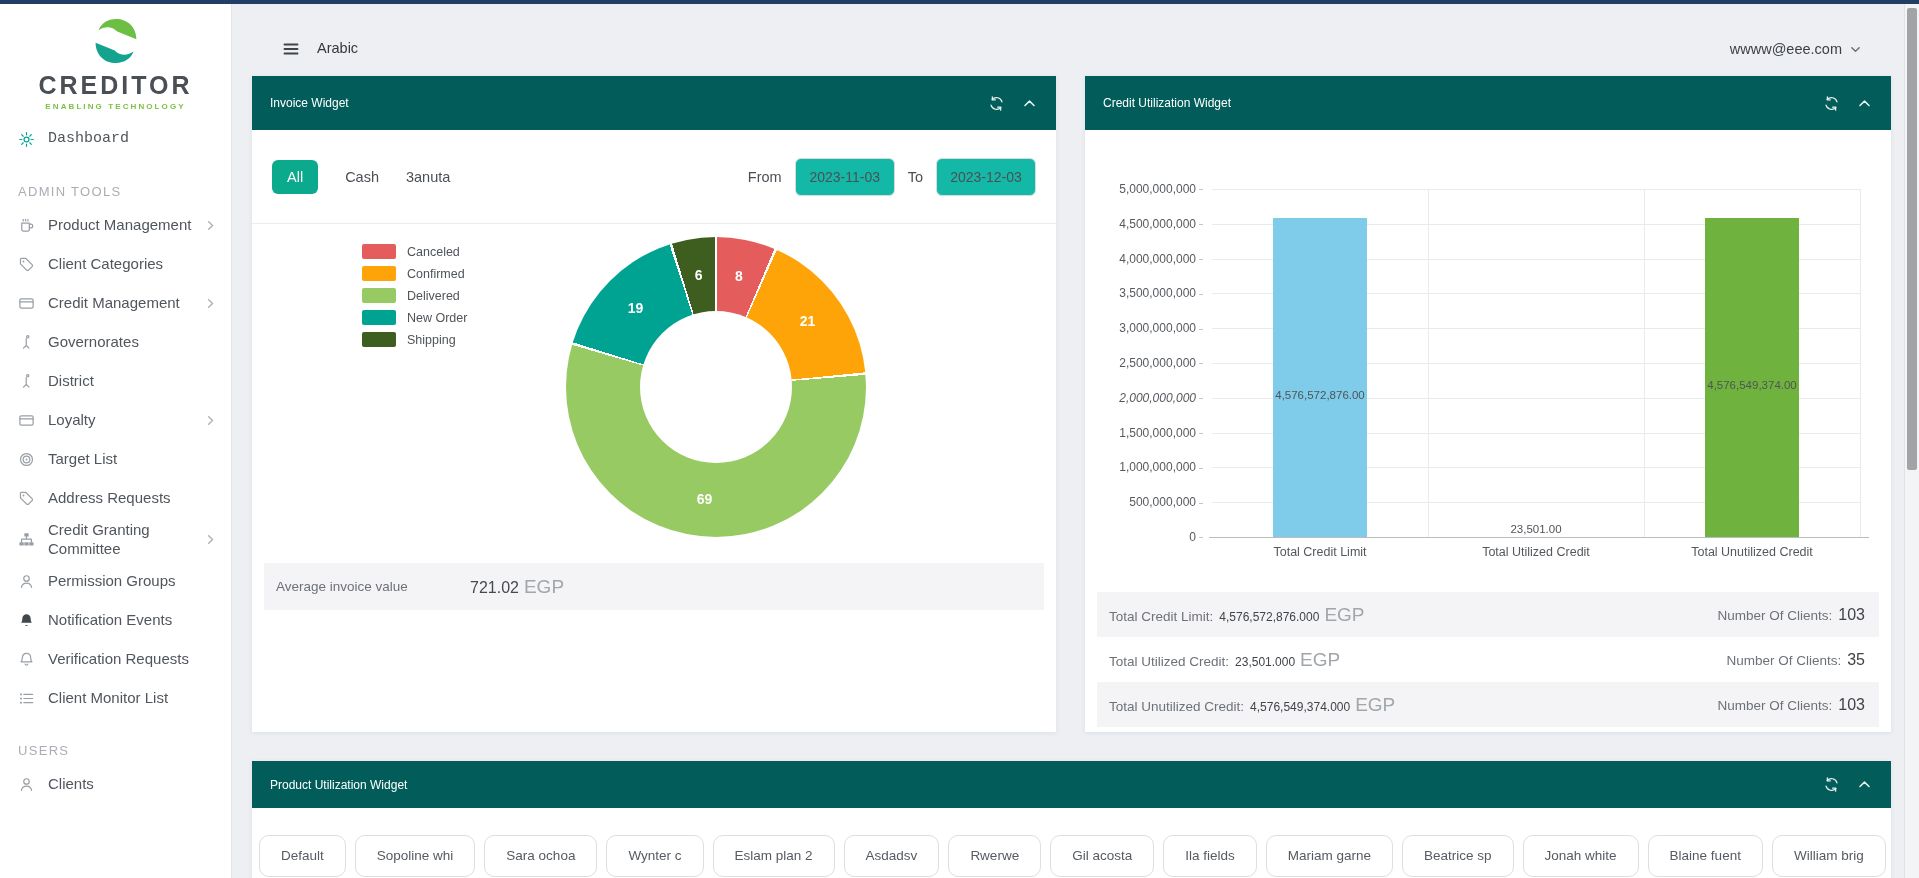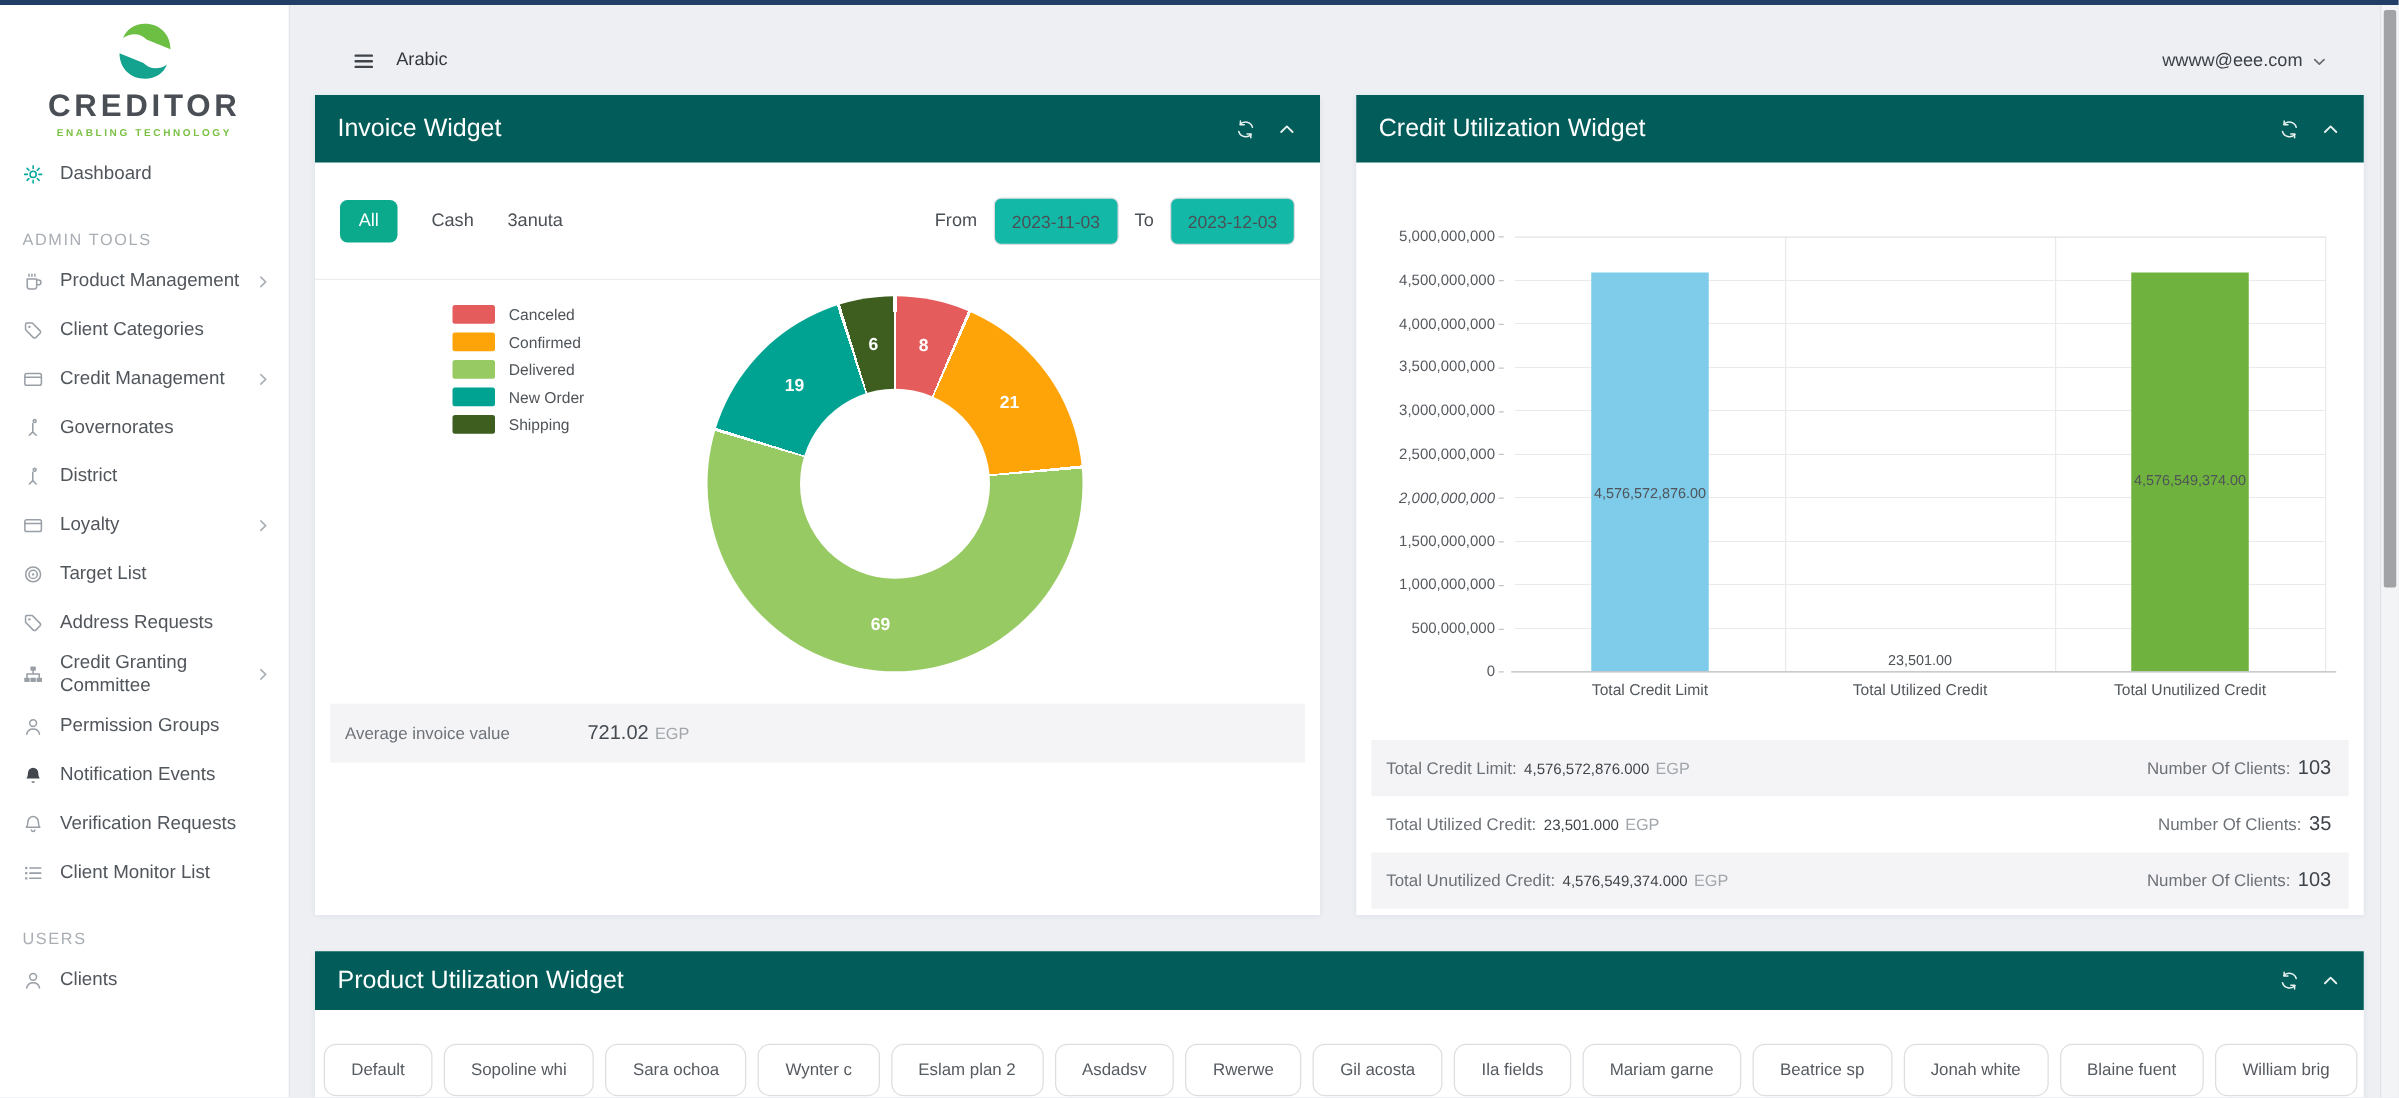--- a/index.html
+++ b/index.html
@@ -18,41 +18,41 @@
   .logo svg{display:block;margin:0 auto;}
   .brand-name{font-size:25px;font-weight:bold;letter-spacing:3px;color:#4a4f55;margin-top:3px;}
   .brand-tag{font-size:8px;font-weight:bold;letter-spacing:2.1px;color:#7bc143;margin-top:2px;}
   .side-item{display:flex;align-items:center;min-height:39px;padding:0 14px 0 18px;
     color:#51565c;font-size:15px;cursor:pointer;}
   .side-item .ic{width:17px;height:17px;margin-right:13px;color:#999fa6;flex:none;display:inline-flex;}
   .side-item .ic svg{width:17px;height:17px;}
   .side-item .label{flex:1;line-height:1.25;padding:3px 0;}
   .side-item .chev{width:13px;height:13px;color:#abb1b7;flex:none;display:inline-flex;}
   .side-item .chev svg{width:13px;height:13px;}
-  .dash{margin-top:9px;}
+  .dash{margin-top:9px;font-family:Liberation Mono, monospace;}
   .dash .ic{color:#00a79a;}
   .ic.dark{color:#42474d;}
   .section-title{margin:25px 0 7px 18px;font-size:13px;letter-spacing:1.3px;color:#a9aeb4;}
 
   
   .nav-left{position:absolute;left:282px;top:40px;display:flex;align-items:center;gap:17px;
     font-size:14.5px;color:#34383d;z-index:2;}
   .burger{width:18px;height:16px;display:inline-flex;color:#3f444a;cursor:pointer;}
   .user-menu{position:absolute;right:57px;top:41px;display:flex;align-items:center;gap:7px;
     font-size:14.5px;color:#3c4147;cursor:pointer;z-index:2;}
   .user-menu .chevdn{width:13px;height:13px;color:#6a6f75;display:inline-flex;}
 
   
   .card{position:absolute;background:#fff;box-shadow:0 1px 5px rgba(31,45,61,.08);}
   #invoice-card{left:252px;top:76px;width:804px;height:656px;}
   #credit-card{left:1085px;top:76px;width:806px;height:656px;}
   #product-card{left:252px;top:761px;width:1639px;height:117px;}
   .card-header{height:54px;background:#025d5a;color:#fff;display:flex;align-items:center;padding:0 18px;}
   #product-card .card-header{height:47px;}
-  .card-header .title{font-size:20px;flex:1;font-weight:normal;}
+  .card-header .title{font-size:12px;flex:1;font-weight:normal;}
   .hdr-ic{width:17px;height:17px;margin-left:16px;color:#e8f1f0;display:inline-flex;cursor:pointer;}
   .hdr-ic svg{width:17px;height:17px;}
 
   
   .filter-row{display:flex;align-items:center;height:93px;padding:0 20px;border-bottom:1px solid #ededef;}
   #invoice-tabs{display:flex;align-items:center;gap:27px;}
   .inv-tab{font-size:14.5px;color:#4b5056;cursor:pointer;}
   .inv-tab.active{background:#0caa8c;color:#fff;border-radius:6px;padding:9px 15px;}
   .date-filter{margin-left:auto;display:flex;align-items:center;gap:13px;font-size:14.5px;color:#4b5056;}
   .date-input{width:94px;height:34px;border:1px solid #d9dbdf;border-radius:6px;text-align:center;
@@ -64,21 +64,21 @@
   .donut{position:absolute;left:314px;top:161px;width:300px;height:300px;border-radius:50%;}
   .donut::after{content:"";position:absolute;left:74px;top:74px;width:152px;height:152px;
     background:#fff;border-radius:50%;}
   .donut-label{position:absolute;color:#fff;font-size:14px;font-weight:bold;
     transform:translate(-50%,-50%);z-index:2;}
   .inv-summary{position:absolute;left:12px;right:12px;top:487px;background:#f4f4f6;}
   .inv-sum-row{height:47px;display:flex;align-items:center;padding:0 14px 0 12px;}
   .inv-sum-row + .inv-sum-row{border-top:1px solid #e8e8ea;}
   .inv-sum-label{width:194px;font-size:13.5px;color:#6d7278;}
   .inv-sum-value{font-size:16px;color:#454a50;}
-  .egp{font-size:13px;color:#a1a6ab;margin-left:5px;}
+  .egp{font-size:19px;color:#a1a6ab;margin-left:5px;}
 
   
   #y-axis{position:absolute;left:0;top:113px;width:122px;height:360px;}
   .ytick{position:absolute;right:4px;font-size:12px;color:#55595e;white-space:nowrap;transform:translateY(-50%);}
   .ytick::after{content:"";display:inline-block;width:4px;height:1px;background:#c3c4c8;
     margin-left:3px;vertical-align:middle;}
   #plot{position:absolute;left:127px;top:113px;width:648px;height:348px;
     background-image:repeating-linear-gradient(to bottom,#eaeaec 0px,#eaeaec 1px,transparent 1px,transparent 34.8px);
     border-right:1px solid #eaeaec;}
   .vsep{position:absolute;top:0;bottom:0;width:1px;background:#eaeaec;}

